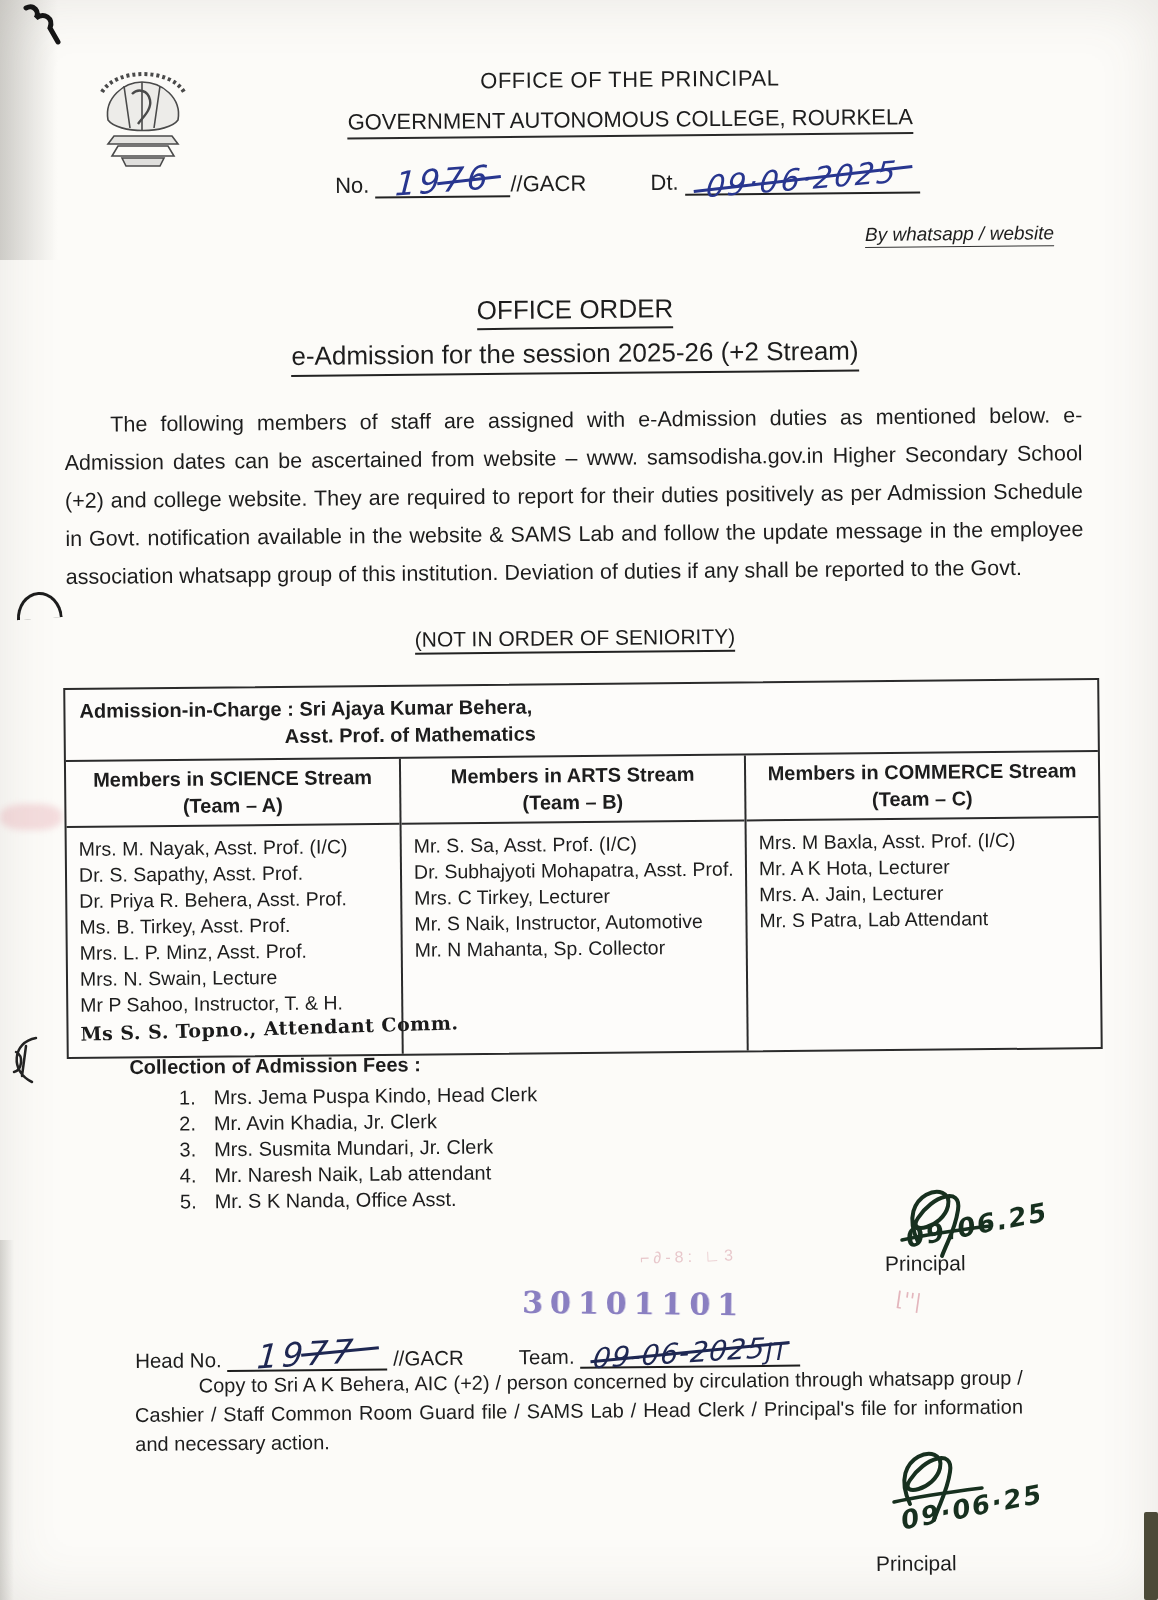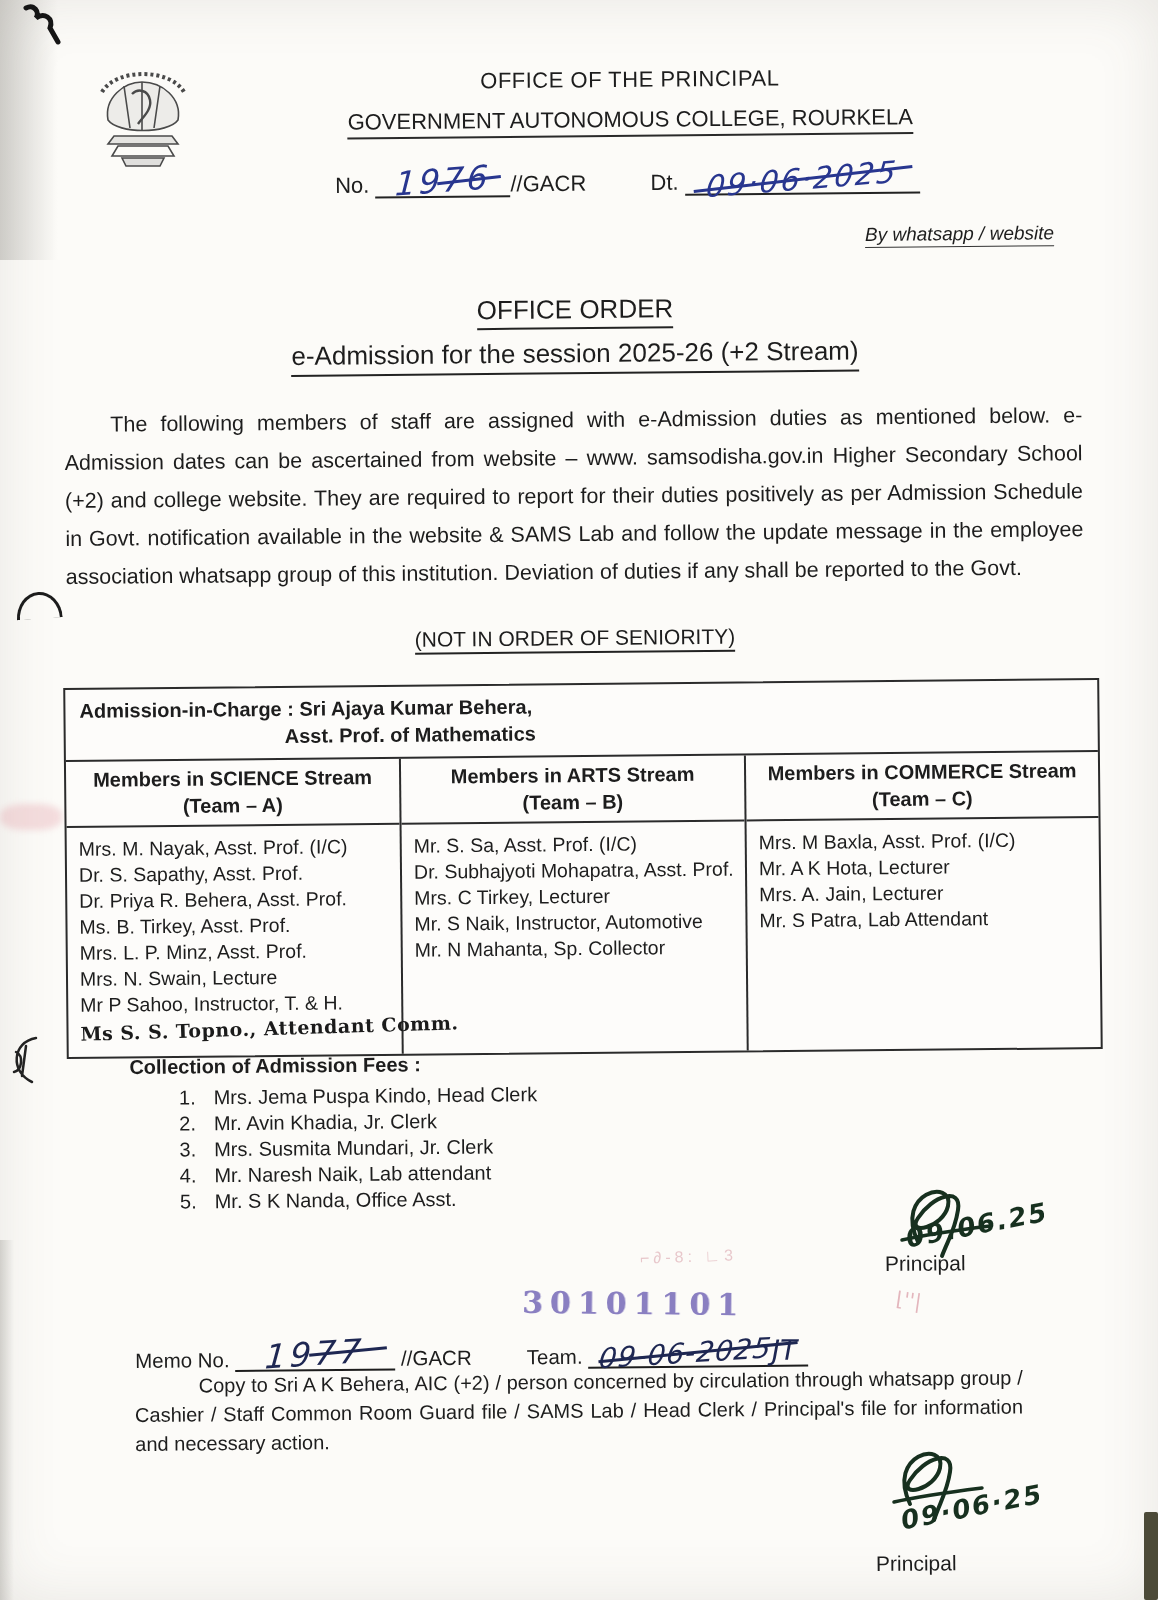--- a/index.html
+++ b/index.html
@@ -216,30 +216,30 @@
     <path d="M44,62 C70,56 100,52 132,48" stroke="#17301f" stroke-width="3.5" fill="none" stroke-linecap="round"></path>
   </svg>
   <span class="sig-date" style="left:905px;top:1210px;">09.06.25</span>
   <div class="principal principal-top tilt">Principal</div>
 
   <div class="abs stamp">30101101</div>
   <div class="abs stamp-echo">⌐∂-8: ∟3</div>
   <div class="abs pink-scribble">⌊''|</div>
 
   <div class="abs memo tilt">
-    <span>Memo No.</span>
+    <span>Head No.</span>
     <span class="uline" style="width:160px;border-color:#1d1d1d;">
       <span class="hand-memo hand-memo-no">1977</span>
       <span class="strike2" style="left:74px;top:20px;width:78px;"></span>
     </span>
     <span>//GACR</span>
     <span style="display:inline-block;width:44px;"></span>
     <span>Team.</span>
     <span class="uline" style="width:220px;border-color:#1d1d1d;">
-      <span class="hand-memo hand-memo-dt">09-06-2025</span><span class="hand-memo" style="font-size:28px;position:relative;top:2px;">JT</span>
+      <span class="hand-memo hand-memo-dt">09-06-2025</span><span class="hand-memo" style="font-size:24px;position:relative;top:2px;">JT</span>
       <span class="strike2" style="left:10px;top:18px;width:200px;"></span>
     </span>
   </div>
 
   <div class="abs copy tilt">Copy to Sri A K Behera, AIC (+2) / person concerned by circulation through whatsapp group / Cashier / Staff Common Room Guard file / SAMS Lab / Head Clerk / Principal's file for information and necessary action.</div>
 
   <svg class="abs sig sig-bottom" viewBox="0 0 220 110">
     <path d="M58,66 C34,16 94,2 88,30 C83,52 46,60 58,42 C72,20 102,10 98,34 C95,54 88,64 82,82" stroke="#17301f" stroke-width="4" fill="none" stroke-linecap="round"></path>
     <path d="M42,64 C68,58 98,54 130,50" stroke="#17301f" stroke-width="3.5" fill="none" stroke-linecap="round"></path>
   </svg>

